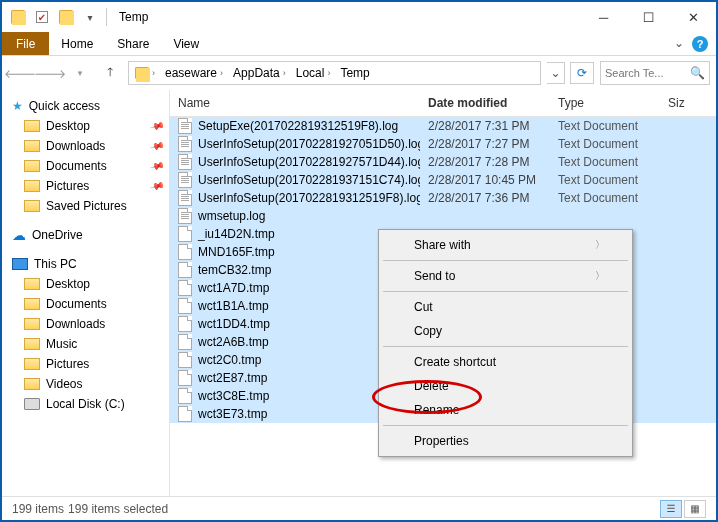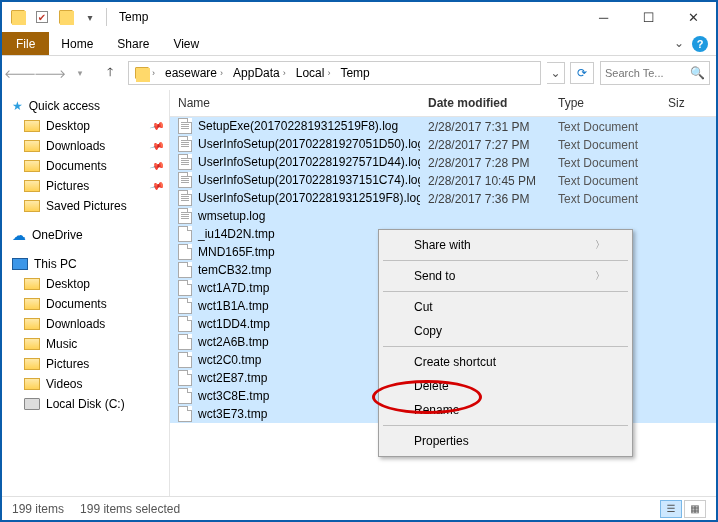--- a/index.html
+++ b/index.html
@@ -34,38 +34,38 @@
 .sb-head, .sb-item { display:flex; align-items:center; padding:3px 6px 3px 20px; gap:6px; white-space:nowrap;}
 .sb-head.top{padding-left:10px;}
 .sb-item{padding-left:22px;}
 .pin{margin-left:auto;color:#888;font-size:10px;transform:rotate(30deg);}
 .star{color:#2d9fe0;}
 .filelist { flex:1; display:flex; flex-direction:column; overflow:hidden; position:relative;}
 .cols { display:flex; border-bottom:1px solid #e4e4e4; padding:4px 0; color:#333;}
 .cols div{padding:2px 8px;}
 .c-name{width:250px;} .c-date{width:130px;font-weight:bold;} .c-type{width:110px;} .c-size{flex:1;}
 .rows{flex:1;overflow-y:auto;overflow-x:hidden;}
-.row{display:flex;align-items:flex-end;padding:1px 0;}
+.row{display:flex;align-items:center;padding:1px 0;}
 .row.sel{background:#cde8ff;}
 .row .nm{width:250px;display:flex;align-items:center;gap:6px;padding-left:8px;white-space:nowrap;overflow:hidden;}
 .row .dt{width:130px;color:#404040;padding-left:8px;}
 .row .tp{width:110px;color:#555;padding-left:8px;}
 .file-ico{width:14px;height:16px;border:1px solid #aaa;background:#fff;position:relative;flex-shrink:0;}
 .file-ico::after{content:"";position:absolute;top:-1px;right:-1px;width:4px;height:4px;background:#fff;border-left:1px solid #aaa;border-bottom:1px solid #aaa;}
 .file-ico.txt::before{content:"";position:absolute;left:2px;top:3px;right:2px;height:1px;background:#aaa;box-shadow:0 2px 0 #aaa,0 4px 0 #aaa,0 6px 0 #aaa;}
 .drive-ico{width:16px;height:12px;background:#ddd;border:1px solid #888;border-radius:1px;}
 .onedrive-ico{color:#0a78d4;font-size:14px;}
 .pc-ico{width:16px;height:12px;background:#3b96e8;border:1px solid #1c5a99;}
 .folder-mini{width:16px;height:12px;background:linear-gradient(#ffe9a8,#ffd257);border:1px solid #d8a93a;}
 .ctxmenu{position:absolute;left:376px;top:227px;width:255px;background:#f0f0f0;border:1px solid #a0a0a0;box-shadow:2px 2px 4px rgba(0,0,0,.3);padding:3px;z-index:10;}
 .ctxmenu .mi{padding:5px 24px 5px 32px;display:flex;align-items:center;}
 .ctxmenu .mi .arrow{margin-left:auto;color:#555;font-size:10px;}
 .ctxmenu .sep{height:1px;background:#c0c0c0;margin:3px 1px;}
 .red-ellipse{position:absolute;left:370px;top:378px;width:110px;height:34px;border:3px solid #d40000;border-radius:50%;z-index:20;pointer-events:none;}
-.statusbar{height:24px;border-top:1px solid #e0e0e0;display:flex;align-items:center;padding:0 10px;color:#555;gap:16px;}
+.statusbar{height:24px;border-top:1px solid #e0e0e0;display:flex;align-items:center;padding:0 10px;color:#555;gap:4px;}
 .statusbar .viewbtns{margin-left:auto;display:flex;gap:2px;}
 .viewbtns div{width:22px;height:18px;border:1px solid #ccc;display:flex;align-items:center;justify-content:center;font-size:10px;}
 .viewbtns div.act{background:#cde8ff;border-color:#7ab8e8;}
 .chk{width:12px;height:12px;border:1px solid #888;display:flex;align-items:center;justify-content:center;color:#c0392b;font-size:10px;}
 </style>
 </head>
 <body>
 
 <div class="titlebar">
   <div class="ico">

